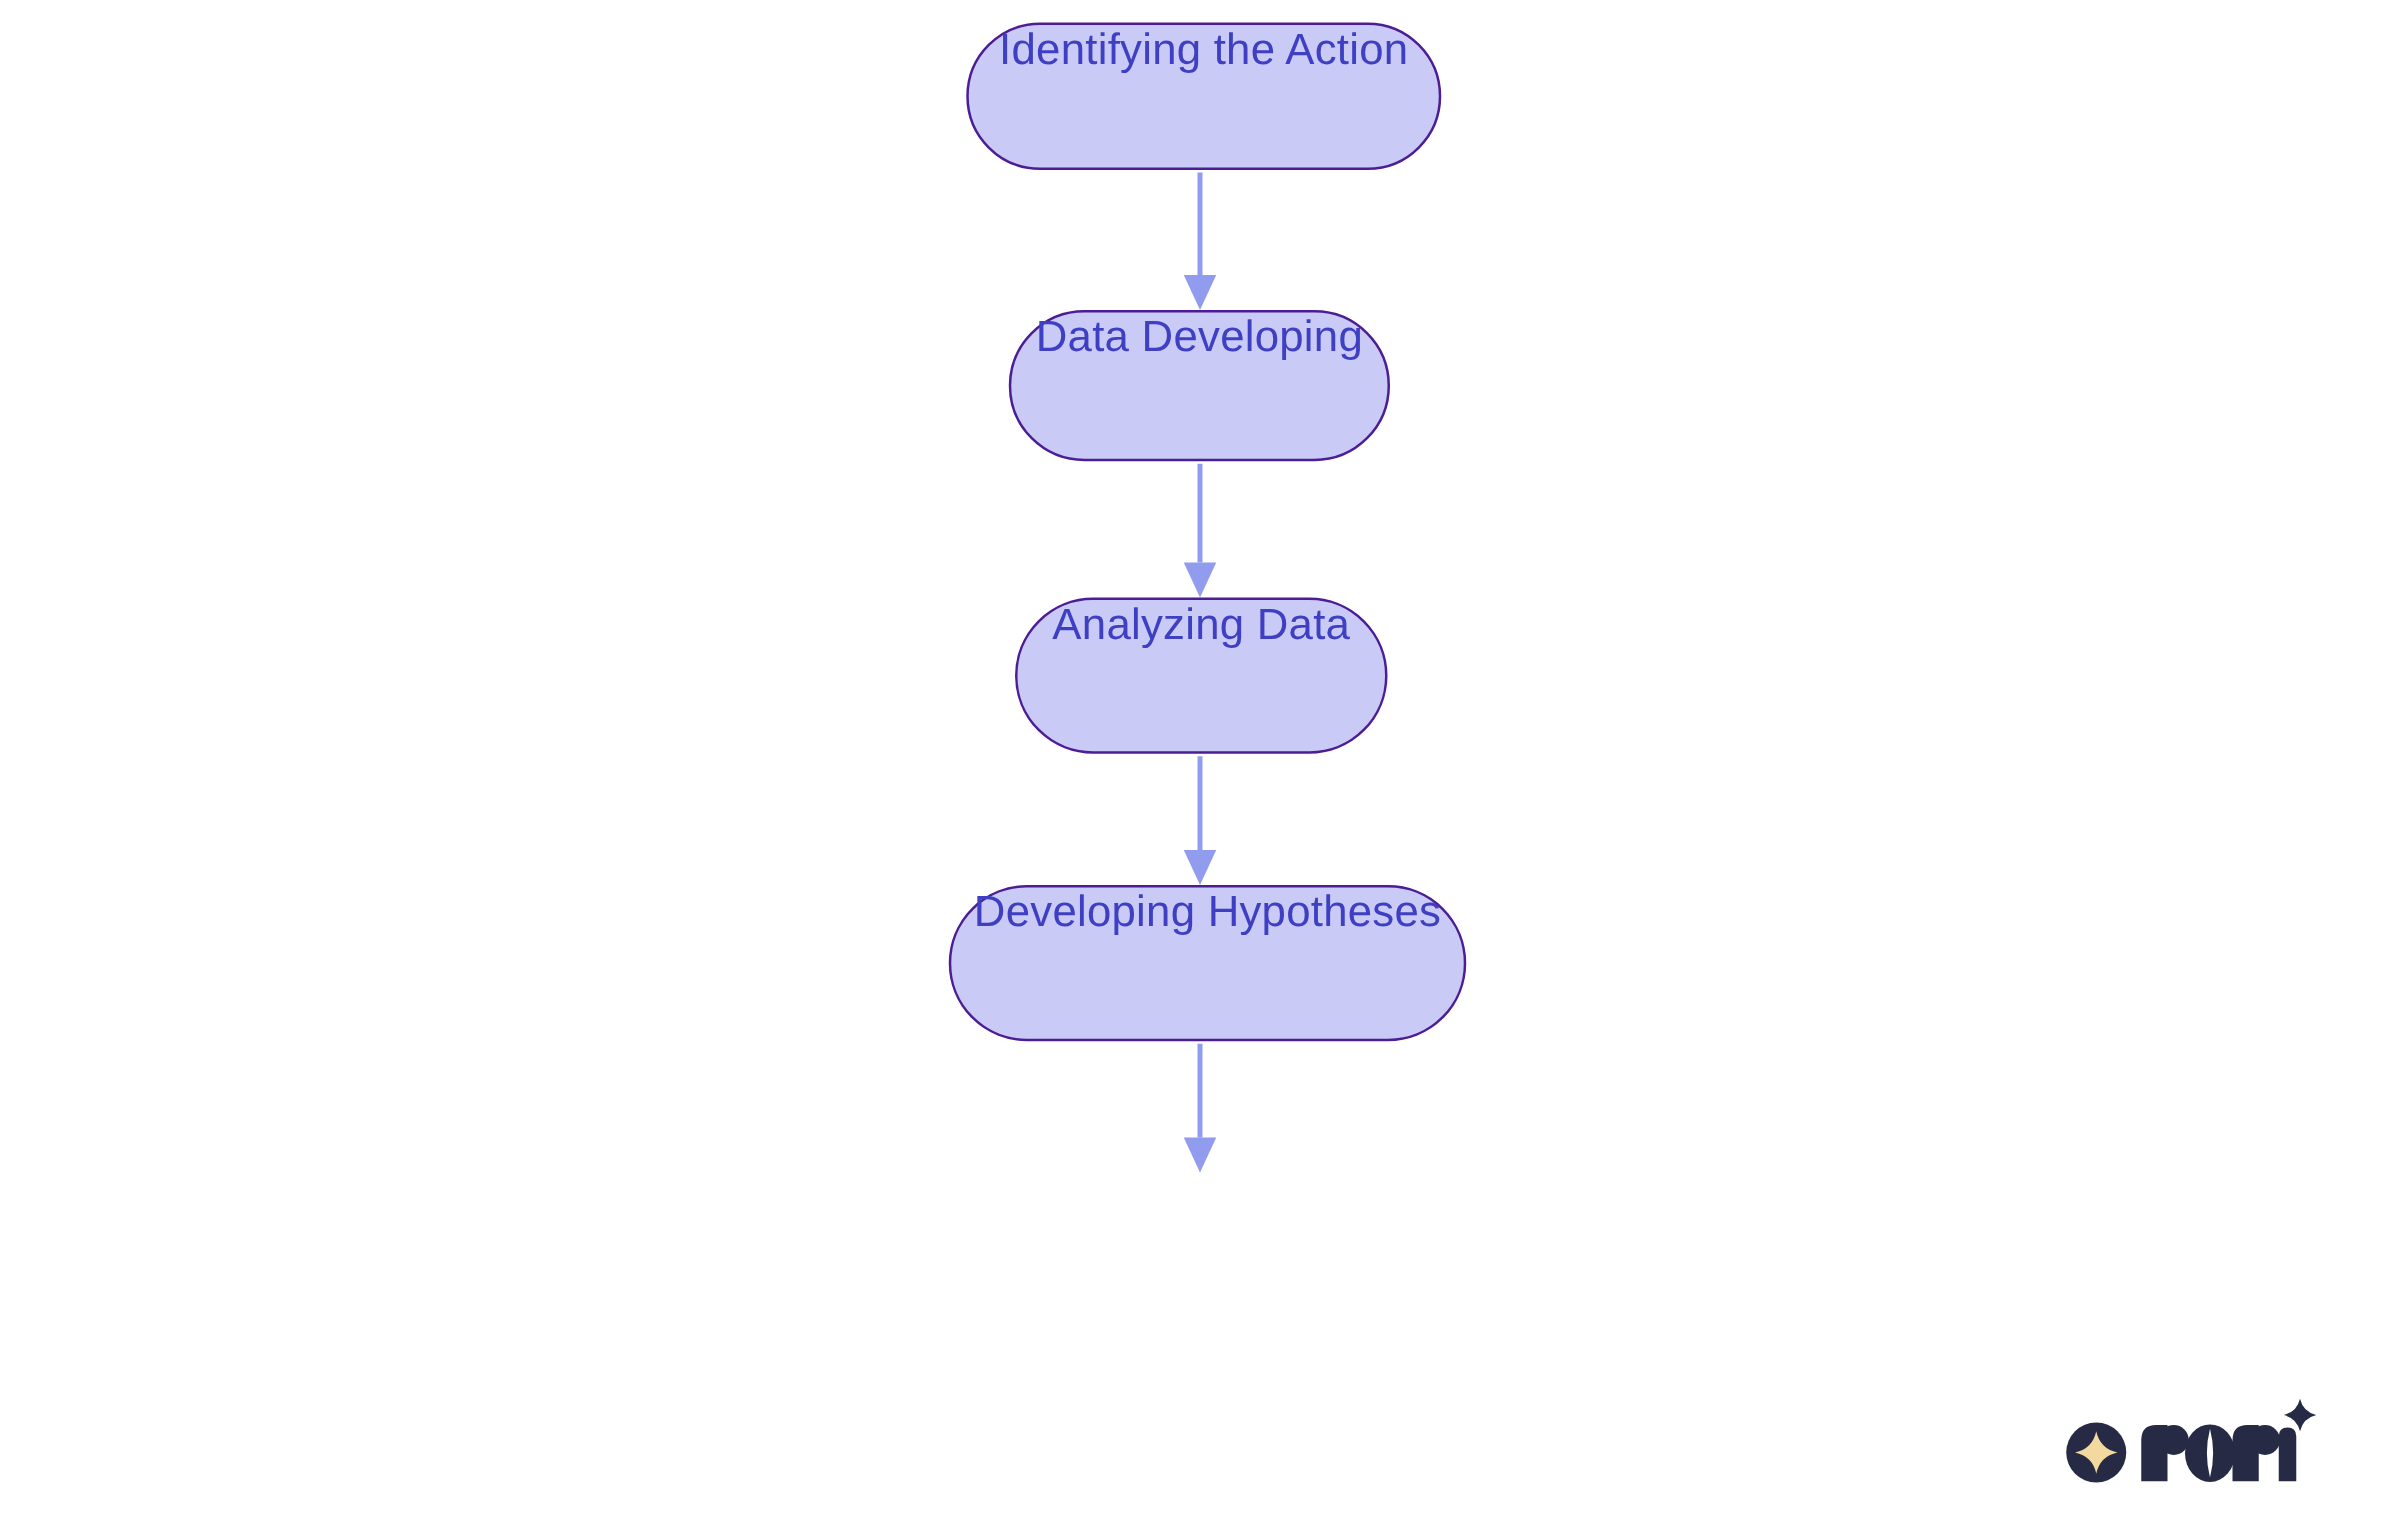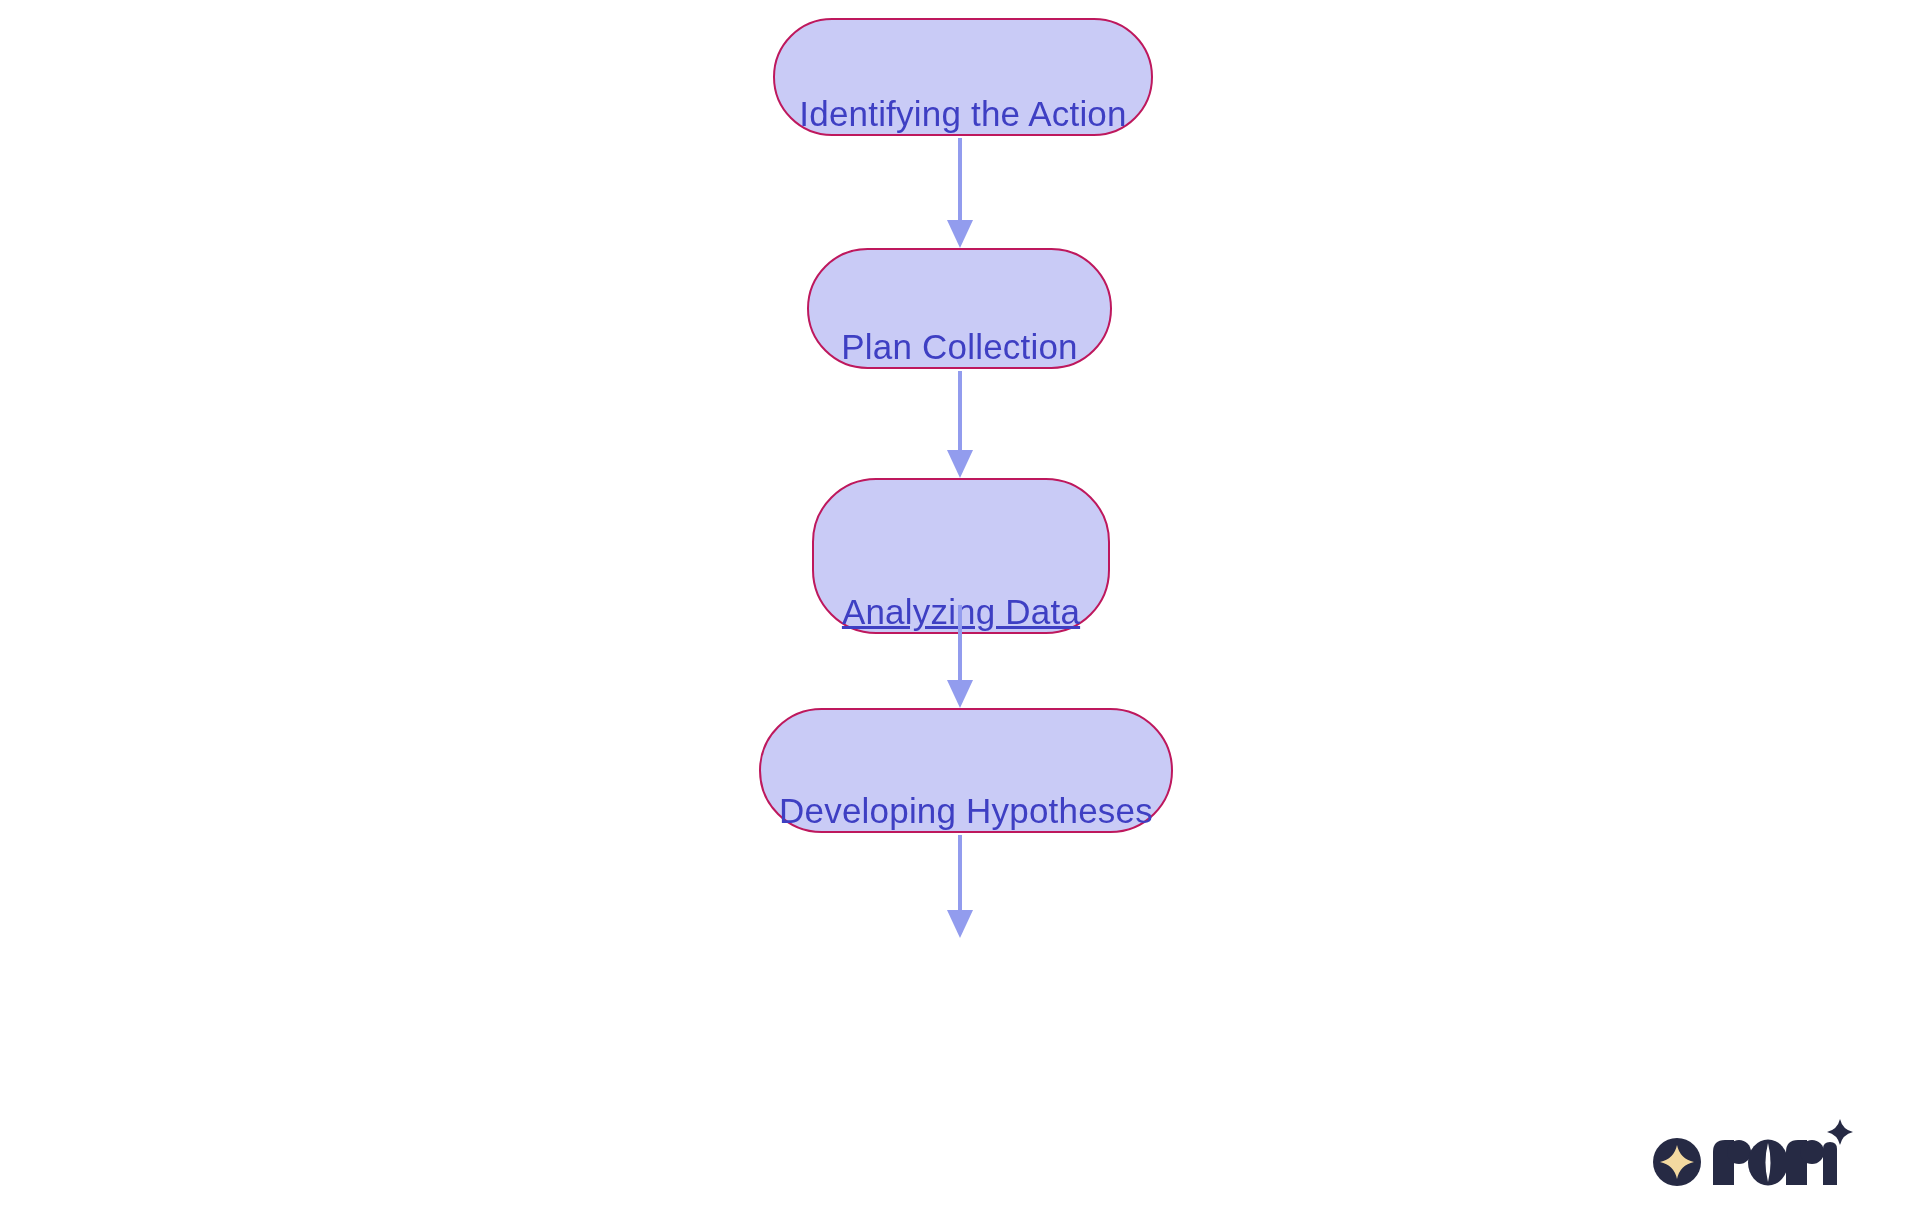--- a/index.html
+++ b/index.html
@@ -10,34 +10,34 @@
     position: relative;
     width: 1920px;
     height: 1215px;
     background: #ffffff;
     overflow: hidden;
   }
 
   .node {
     position: absolute;
     background: #c9cbf6;
-    border: 2px solid #be185d;
+    border: 2px solid #4c1d95;
     border-radius: 64px;
     display: flex;
-    align-items: flex-end;
+    align-items: flex-start;
     justify-content: center;
     color: #3e3fc3;
     font-size: 35px;
     letter-spacing: 0.2px;
     white-space: nowrap;
   }
 
   .node-1 { left: 773px;  top: 18px;  width: 380px; height: 118px; }
   .node-2 { left: 807px;  top: 248px; width: 305px; height: 121px; }
-  .node-3 { left: 812px;  top: 478px; width: 298px; height: 156px; text-decoration: underline; }
+  .node-3 { left: 812px;  top: 478px; width: 298px; height: 125px; }
   .node-4 { left: 759px;  top: 708px; width: 414px; height: 125px; }
   .node-5 { left: 715px;  top: 938px; width: 492px; height: 123px; }
 
   .arrow {
     position: absolute;
     left: 947px;
     width: 26px;
     display: flex;
     flex-direction: column;
     align-items: center;
@@ -74,21 +74,21 @@
   <div class="node node-1">
     <span>Identifying the Action</span>
   </div>
 
   <div class="arrow arrow-1">
     <div class="arrow-line"></div>
     <div class="arrow-head"></div>
   </div>
 
   <div class="node node-2">
-    <span>Plan Collection</span>
+    <span>Data Developing</span>
   </div>
 
   <div class="arrow arrow-2">
     <div class="arrow-line"></div>
     <div class="arrow-head"></div>
   </div>
 
   <div class="node node-3">
     <span>Analyzing Data</span>
   </div>

